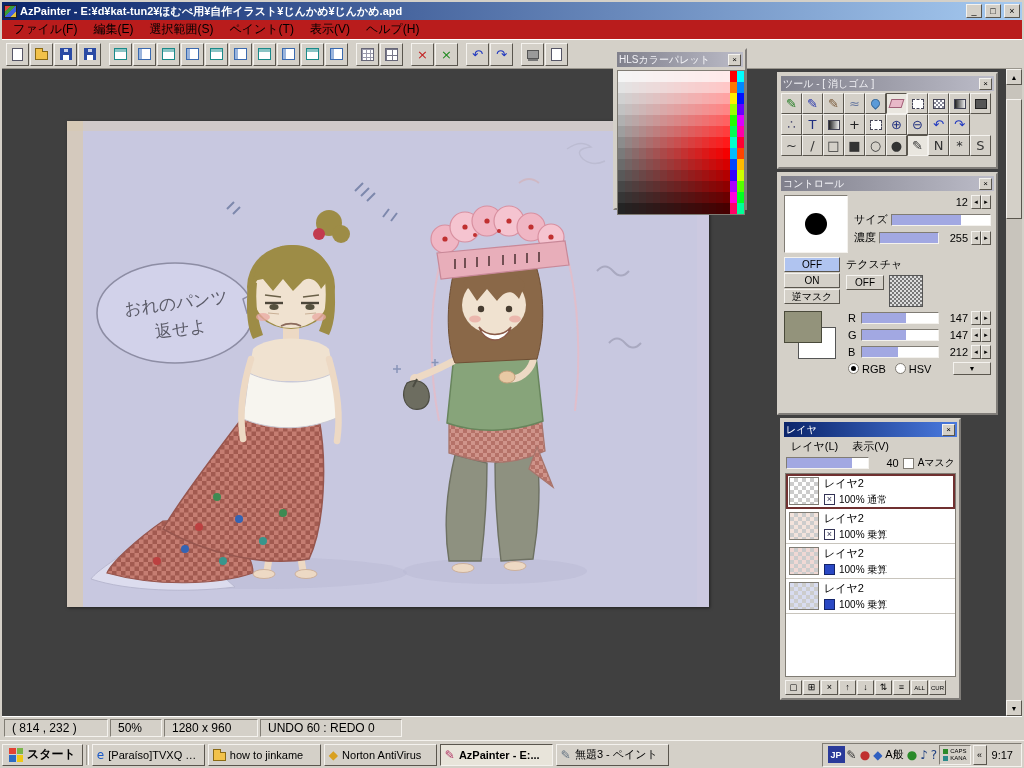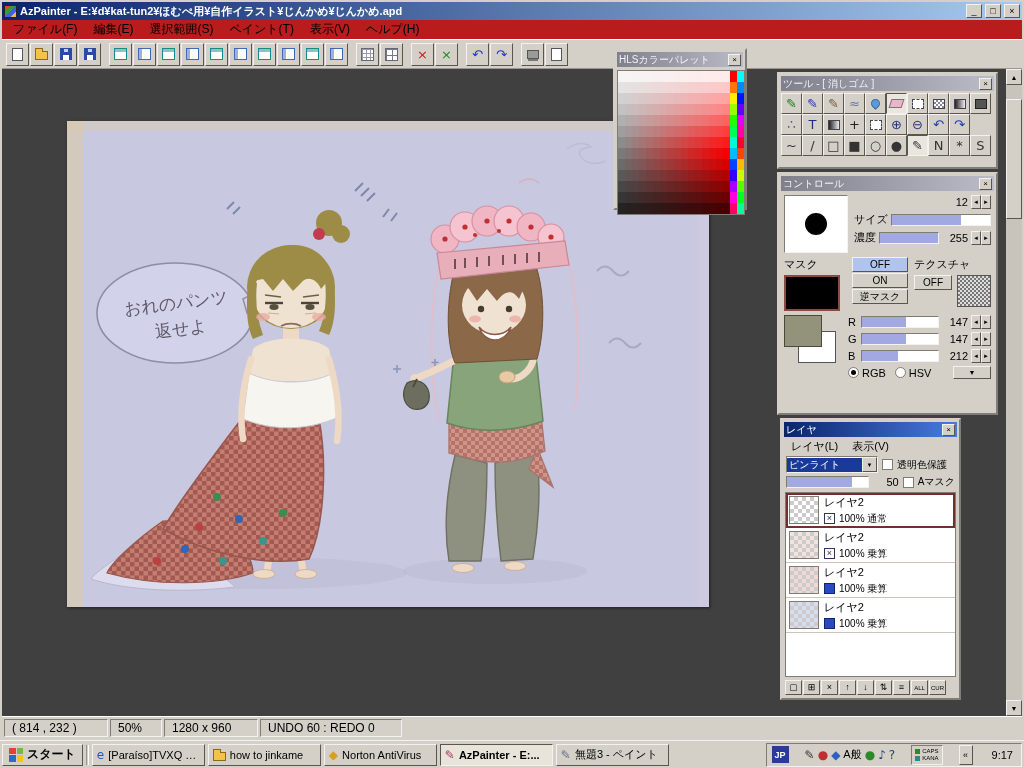--- a/index.html
+++ b/index.html
@@ -138,21 +138,21 @@
 .start-btn{height:22px;display:flex;align-items:center;gap:4px;font-size:12px;font-weight:bold;padding:0 6px;background:#d4d0c8;border:1px solid;border-color:#f4f2ee #5a564e #5a564e #f4f2ee;}
 .win-logo{width:14px;height:14px;display:grid;grid-template-columns:1fr 1fr;grid-template-rows:1fr 1fr;gap:1px;}
 .win-logo i{display:block;}
 .win-logo .l1{background:#e34234;}.win-logo .l2{background:#7ab648;}.win-logo .l3{background:#2c6cc4;}.win-logo .l4{background:#f0c814;}
 .tb-sep{width:3px;height:20px;border-left:1px solid #9a968e;border-right:1px solid #fff;}
 .task-btns{display:flex;gap:3px;}
 .task-btn{width:113px;height:22px;display:flex;align-items:center;gap:4px;padding:0 4px;font-size:11px;white-space:nowrap;overflow:hidden;background:#d4d0c8;border:1px solid;border-color:#f4f2ee #5a564e #5a564e #f4f2ee;}
 .task-btn.active{border-color:#5a564e #f4f2ee #f4f2ee #5a564e;background:#e8e4da;font-weight:bold;}
 .task-icon{flex:none;font-size:12px;line-height:1;font-family:"DejaVu Sans",sans-serif;}
 .task-label{overflow:hidden;text-overflow:ellipsis;}
-.tray{margin-left:auto;height:24px;display:flex;align-items:center;gap:16px;padding:0 5px;border:1px solid;border-color:#807c74 #f4f2ee #f4f2ee #807c74;}
+.tray{margin-left:auto;height:24px;display:flex;align-items:center;gap:2px;padding:0 5px;border:1px solid;border-color:#807c74 #f4f2ee #f4f2ee #807c74;}
 .jp-badge{width:17px;height:17px;background:#2a3a9a;color:#fff;font-size:9px;font-weight:bold;display:flex;align-items:center;justify-content:center;}
 .tray-icons{display:flex;align-items:center;gap:3px;}
 .tray-icon{font-size:12px;line-height:1;font-family:"DejaVu Sans",sans-serif;}
 .tray-text{font-size:11px;}
 .kbox{height:20px;display:flex;flex-direction:column;justify-content:center;gap:1px;padding:1px 3px;border:1px solid;border-color:#807c74 #f4f2ee #f4f2ee #807c74;}
 .krow{display:flex;align-items:center;gap:2px;font-size:6px;line-height:6px;}
 .ksq{width:5px;height:5px;display:inline-block;}
 .ksq.green{background:#2a8a2a;}
 .ksq.teal{background:#2a8a8a;}
 .collapse-btn{width:14px;height:20px;font-size:9px;background:#d4d0c8;border:1px solid;border-color:#f4f2ee #5a564e #5a564e #f4f2ee;padding:0;}
@@ -783,24 +783,20 @@
               </span>
             <span class="num">255</span>
             <span class="spin">
                 <i>◄</i>
                 <i>►</i>
               </span>
           </div>
         </div>
       </div>
       <div class="c-row">
-        <div class="c-mask-left">
-          <span class="flat-label">マスク</span>
-          <span class="mask-swatch"></span>
-        </div>
         <div class="c-mask-btns">
           <button class="mbtn hl">OFF</button>
           <button class="mbtn">ON</button>
           <button class="mbtn">逆マスク</button>
         </div>
         <div class="c-tex">
           <span class="flat-label">テクスチャ</span>
           <div class="c-tex-row">
             <button class="mbtn">OFF</button>
             <span class="tex-swatch"></span>
@@ -860,33 +856,25 @@
 
   <div class="mini-window layers-win">
     <div class="mini-title active">
       <span class="mini-title-text">レイヤ</span>
       <button class="mini-close">×</button>
     </div>
     <div class="layer-menu">
       <span class="menu-item sm">レイヤ(L)</span>
       <span class="menu-item sm">表示(V)</span>
     </div>
-    <div class="layer-blend-row">
-      <span class="dropdown">
-        <span class="dd-text">ピンライト</span>
-        <span class="dd-btn">▼</span>
-      </span>
-      <span class="cb"></span>
-      <span class="cb-label">透明色保護</span>
-    </div>
     <div class="layer-opacity-row">
       <span class="slider">
           <i style="width:80%"></i>
         </span>
-      <span class="num">50</span>
+      <span class="num">40</span>
       <span class="cb"></span>
       <span class="cb-label">Aマスク</span>
     </div>
     <div class="layer-list">
         <div class="layer-row framed">
           <span class="thumb checker"></span>
           <div class="layer-info">
             <div class="layer-name">レイヤ2</div>
             <div class="layer-sub">
               <span class="blend-icon box-x">×</span>

